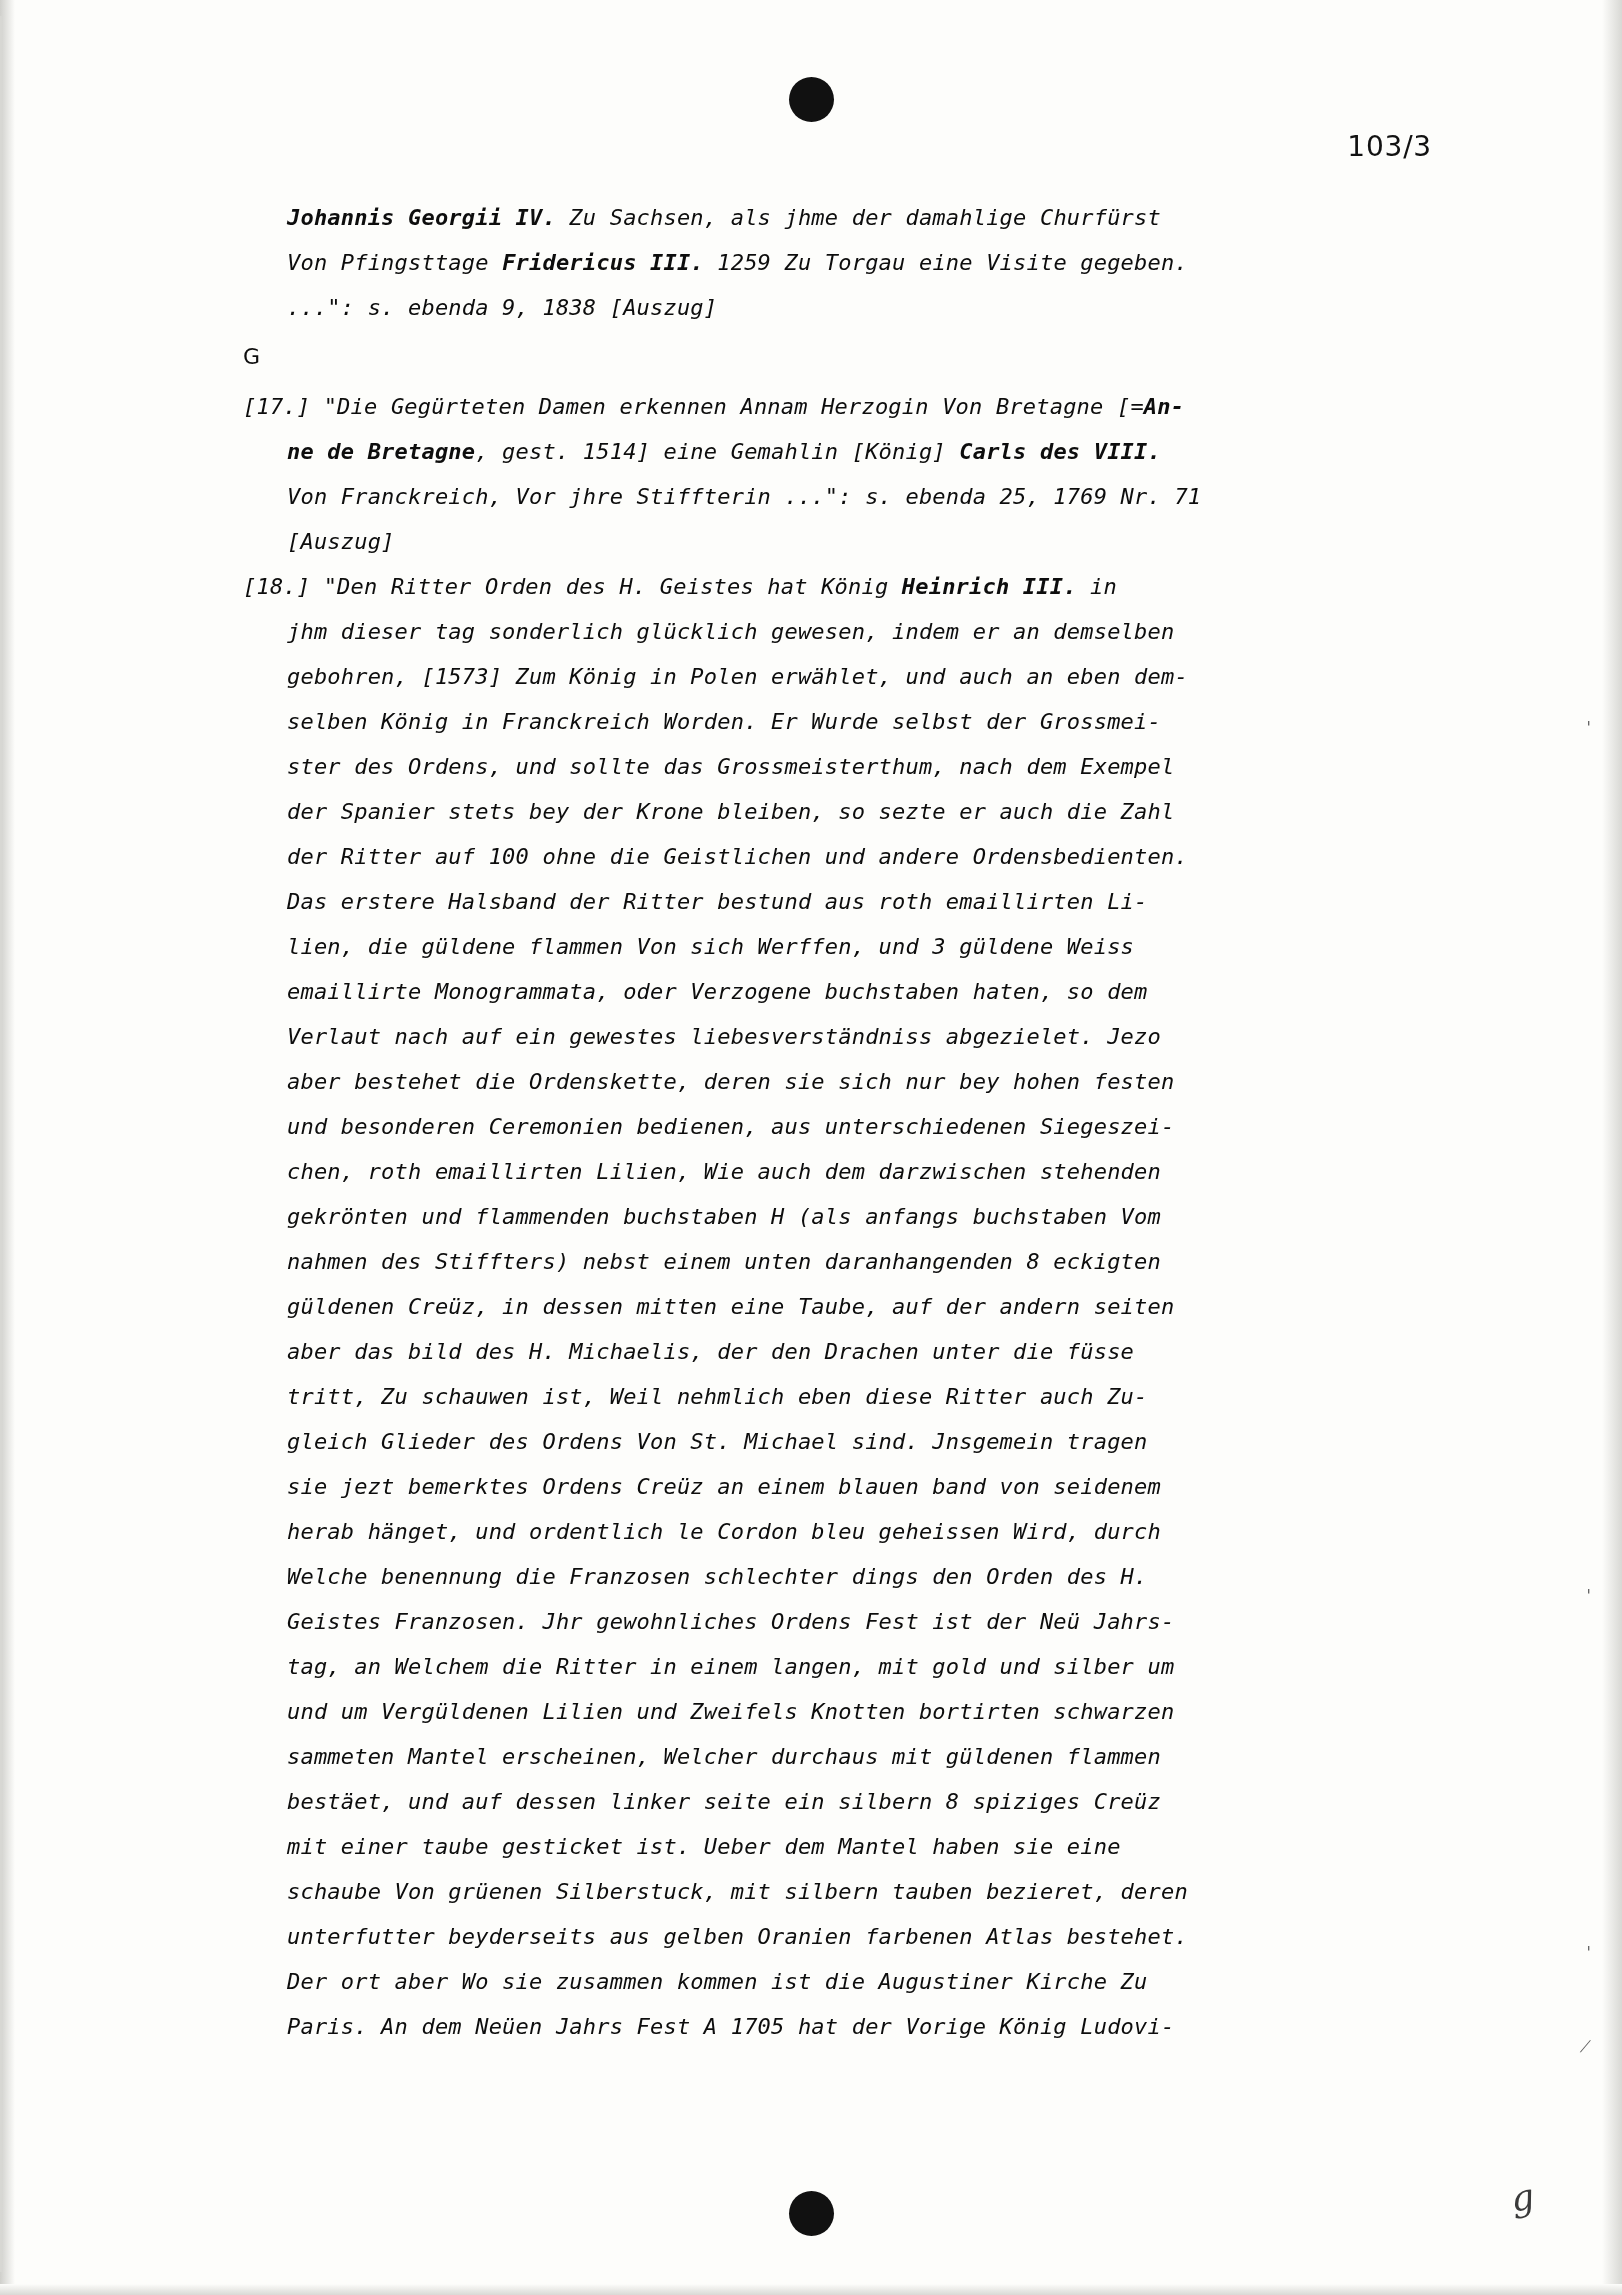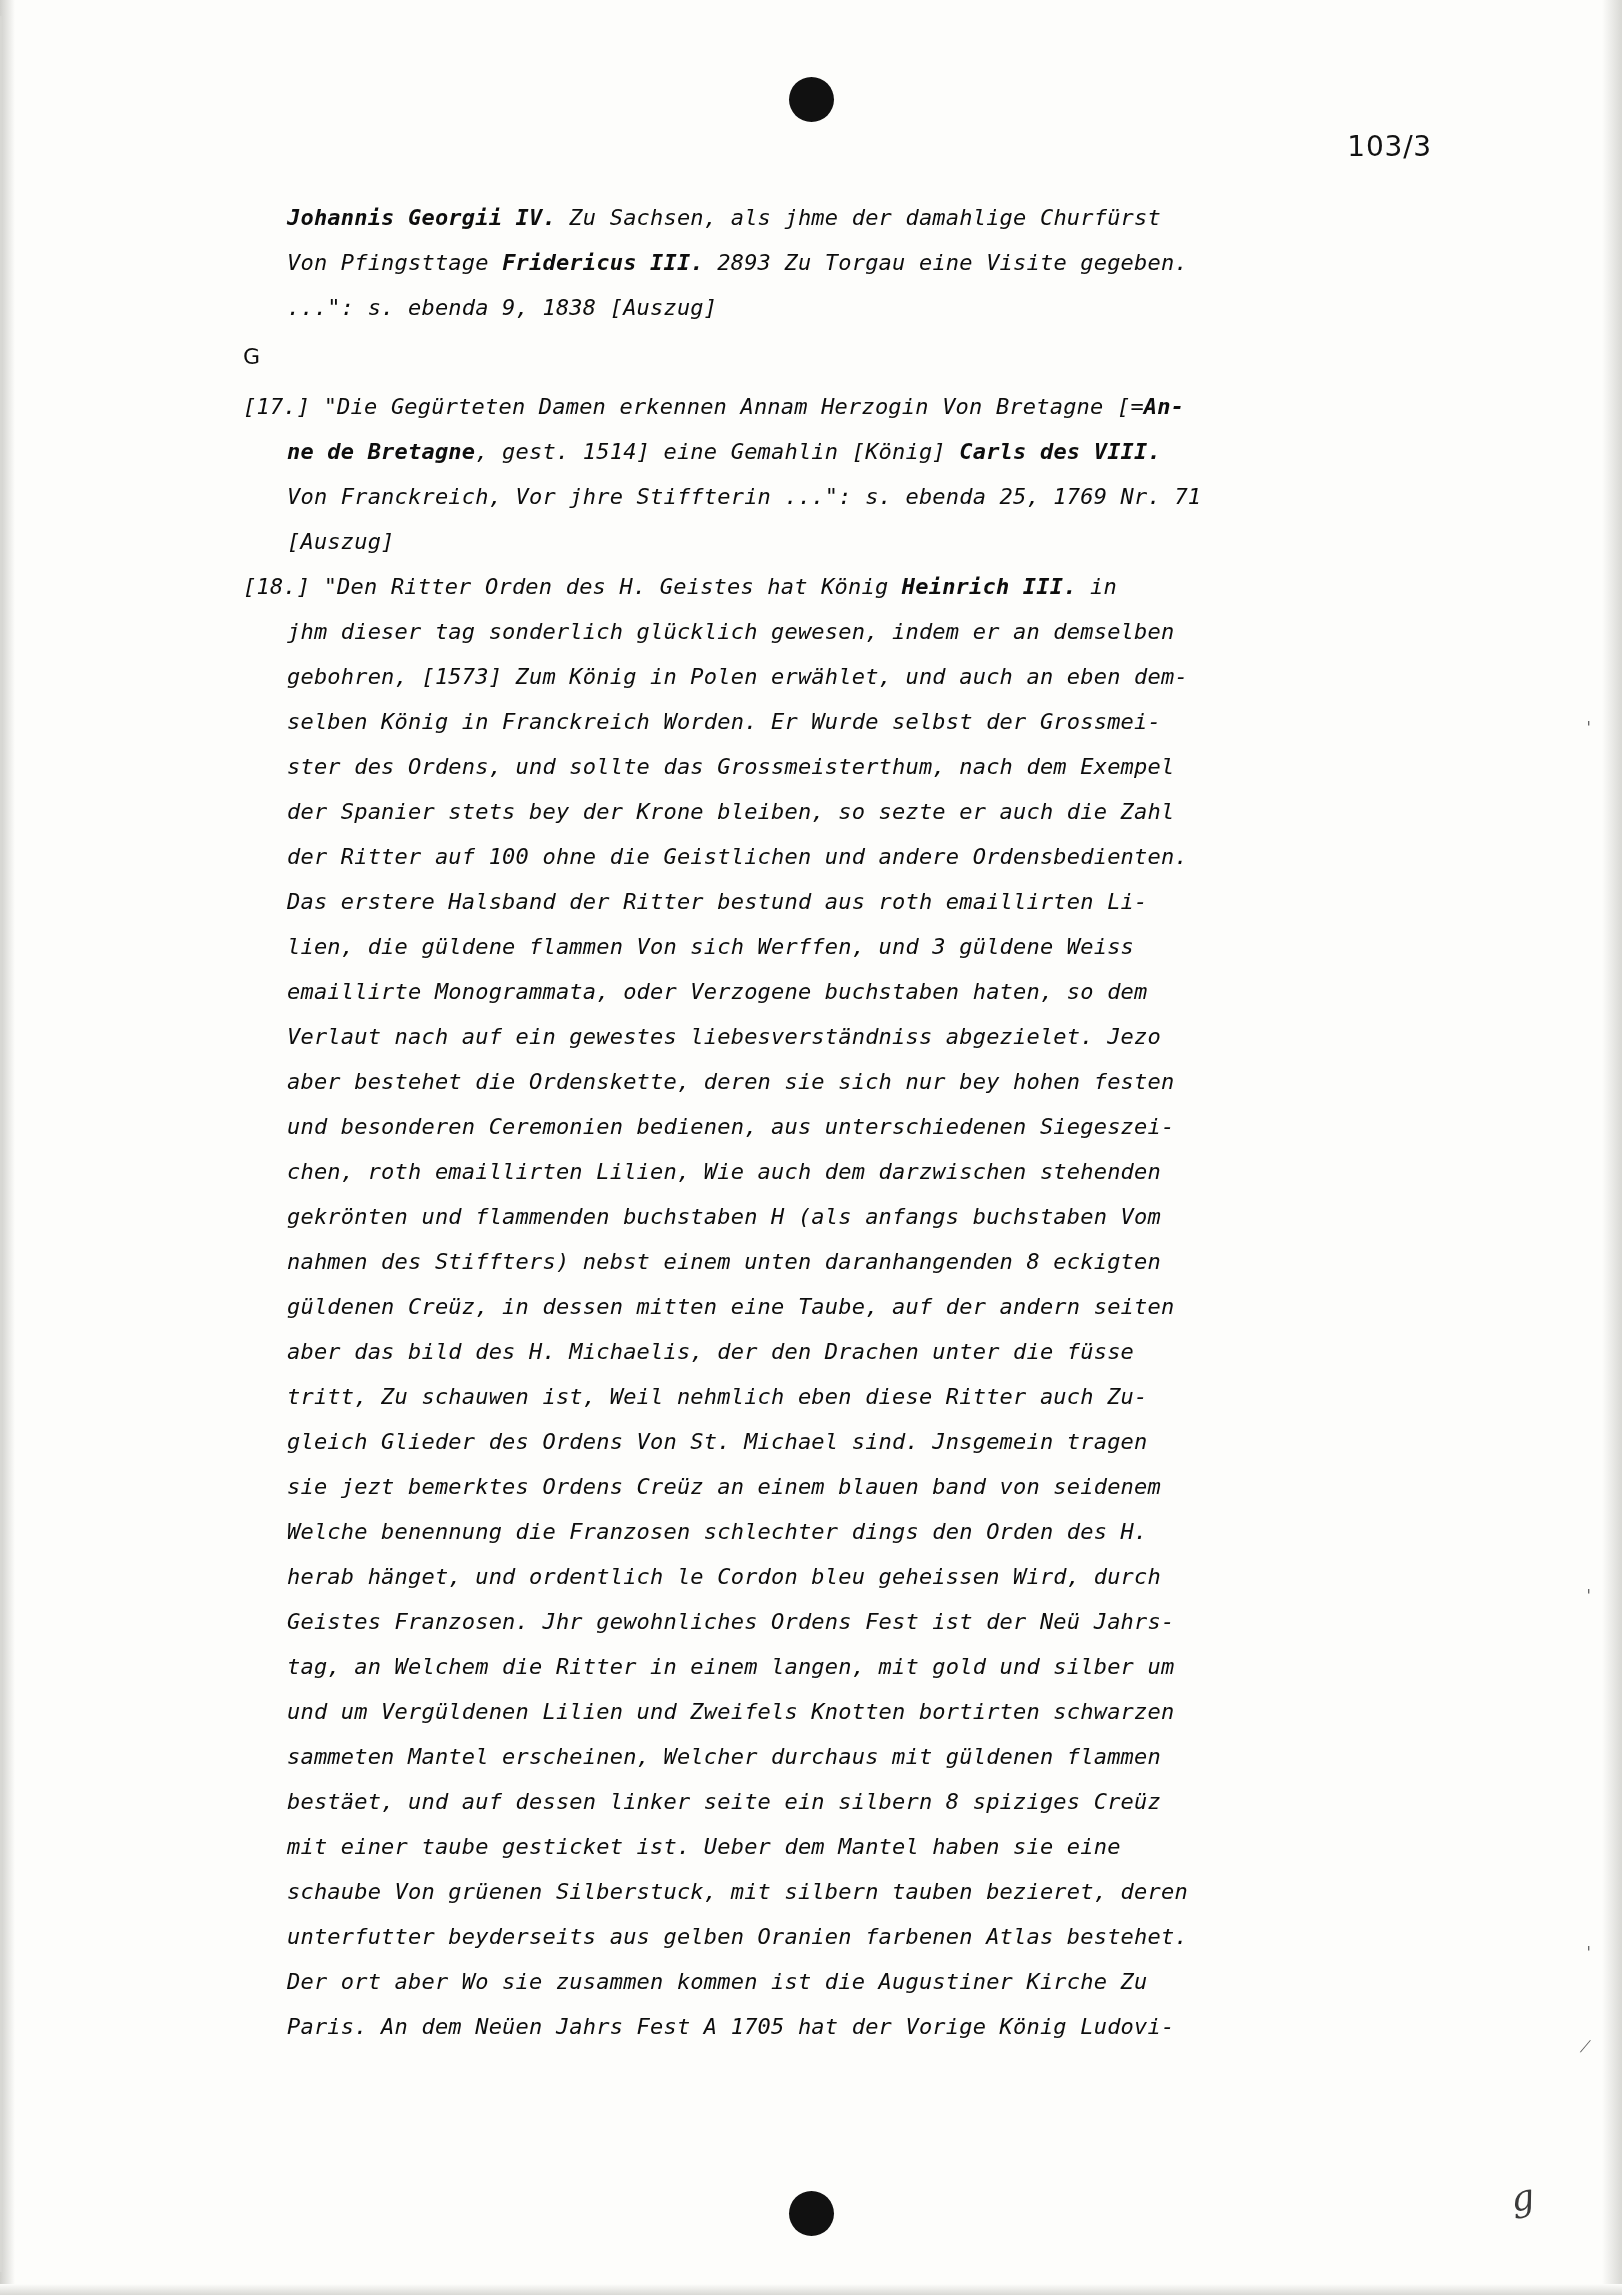--- a/index.html
+++ b/index.html
@@ -117,21 +117,21 @@
   <div class="scan-edge-bottom"></div>
   <div class="fold-line"></div>
 
   <div class="dot dot-top"></div>
   <div class="dot dot-bottom"></div>
 
   <div class="page-number">103/3</div>
 
   <div class="body-text" id="body-text">
       <div class="line indent-1"><b>Johannis Georgii IV.</b><span> Zu Sachsen, als jhme der damahlige Churfürst</span></div>
-      <div class="line indent-1"><span>Von Pfingsttage </span><b>Fridericus III.</b><span> 2893 Zu Torgau eine Visite gegeben.</span></div>
+      <div class="line indent-1"><span>Von Pfingsttage </span><b>Fridericus III.</b><span> 1259 Zu Torgau eine Visite gegeben.</span></div>
       <div class="line indent-1"><span>...": s. ebenda 9, 1838 [Auszug]</span></div>
       <div class="marker-g"><span>G</span></div>
       <div class="line"><span>[17.] "Die Gegürteten Damen erkennen Annam Herzogin Von Bretagne [=</span><b>An-</b></div>
       <div class="line indent-1"><b>ne de Bretagne</b><span>, gest. 1514] eine Gemahlin [König] </span><b>Carls des VIII.</b></div>
       <div class="line indent-1"><span>Von Franckreich, Vor jhre Stiffterin ...": s. ebenda 25, 1769 Nr. 71</span></div>
       <div class="line indent-1"><span>[Auszug]</span></div>
       <div class="line"><span>[18.] "Den Ritter Orden des H. Geistes hat König </span><b>Heinrich III.</b><span> in</span></div>
       <div class="line indent-1"><span>jhm dieser tag sonderlich glücklich gewesen, indem er an demselben</span></div>
       <div class="line indent-1"><span>gebohren, [1573] Zum König in Polen erwählet, und auch an eben dem-</span></div>
       <div class="line indent-1"><span>selben König in Franckreich Worden. Er Wurde selbst der Grossmei-</span></div>
@@ -145,22 +145,22 @@
       <div class="line indent-1"><span>aber bestehet die Ordenskette, deren sie sich nur bey hohen festen</span></div>
       <div class="line indent-1"><span>und besonderen Ceremonien bedienen, aus unterschiedenen Siegeszei-</span></div>
       <div class="line indent-1"><span>chen, roth emaillirten Lilien, Wie auch dem darzwischen stehenden</span></div>
       <div class="line indent-1"><span>gekrönten und flammenden buchstaben H (als anfangs buchstaben Vom</span></div>
       <div class="line indent-1"><span>nahmen des Stiffters) nebst einem unten daranhangenden 8 eckigten</span></div>
       <div class="line indent-1"><span>güldenen Creüz, in dessen mitten eine Taube, auf der andern seiten</span></div>
       <div class="line indent-1"><span>aber das bild des H. Michaelis, der den Drachen unter die füsse</span></div>
       <div class="line indent-1"><span>tritt, Zu schauwen ist, Weil nehmlich eben diese Ritter auch Zu-</span></div>
       <div class="line indent-1"><span>gleich Glieder des Ordens Von St. Michael sind. Jnsgemein tragen</span></div>
       <div class="line indent-1"><span>sie jezt bemerktes Ordens Creüz an einem blauen band von seidenem</span></div>
+      <div class="line indent-1"><span>herab hänget, und ordentlich le Cordon bleu geheissen Wird, durch</span></div>
       <div class="line indent-1"><span>Welche benennung die Franzosen schlechter dings den Orden des H.</span></div>
-      <div class="line indent-1"><span>herab hänget, und ordentlich le Cordon bleu geheissen Wird, durch</span></div>
       <div class="line indent-1"><span>Geistes Franzosen. Jhr gewohnliches Ordens Fest ist der Neü Jahrs-</span></div>
       <div class="line indent-1"><span>tag, an Welchem die Ritter in einem langen, mit gold und silber um</span></div>
       <div class="line indent-1"><span>und um Vergüldenen Lilien und Zweifels Knotten bortirten schwarzen</span></div>
       <div class="line indent-1"><span>sammeten Mantel erscheinen, Welcher durchaus mit güldenen flammen</span></div>
       <div class="line indent-1"><span>bestäet, und auf dessen linker seite ein silbern 8 spiziges Creüz</span></div>
       <div class="line indent-1"><span>mit einer taube gesticket ist. Ueber dem Mantel haben sie eine</span></div>
       <div class="line indent-1"><span>schaube Von grüenen Silberstuck, mit silbern tauben bezieret, deren</span></div>
       <div class="line indent-1"><span>unterfutter beyderseits aus gelben Oranien farbenen Atlas bestehet.</span></div>
       <div class="line indent-1"><span>Der ort aber Wo sie zusammen kommen ist die Augustiner Kirche Zu</span></div>
       <div class="line indent-1"><span>Paris. An dem Neüen Jahrs Fest A 1705 hat der Vorige König Ludovi-</span></div>

